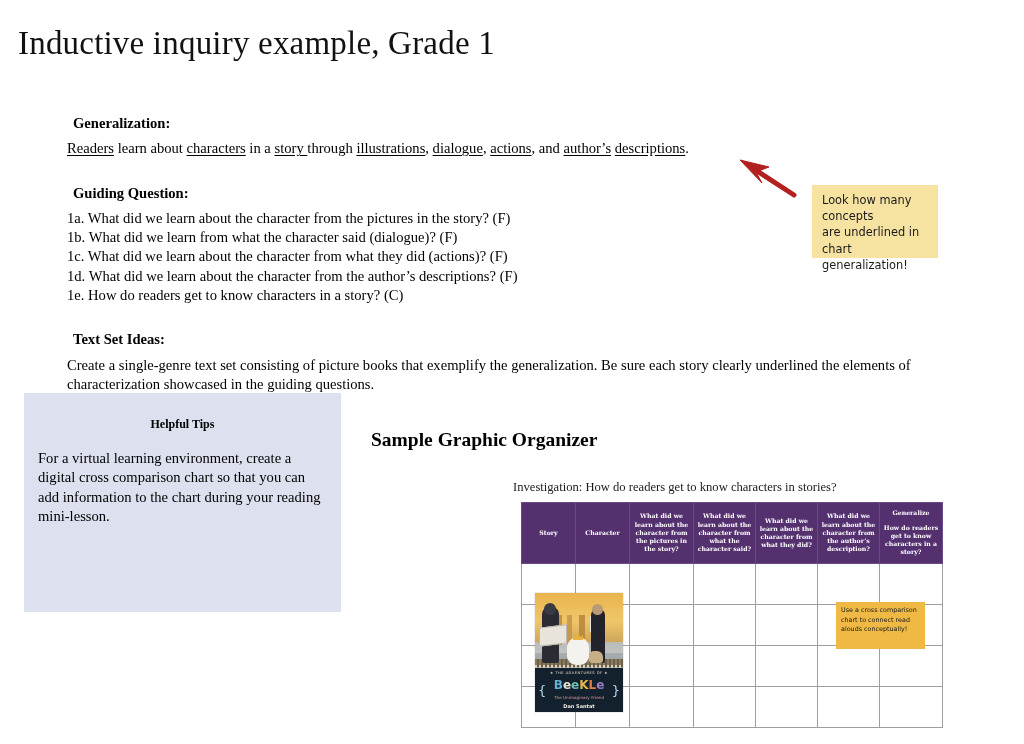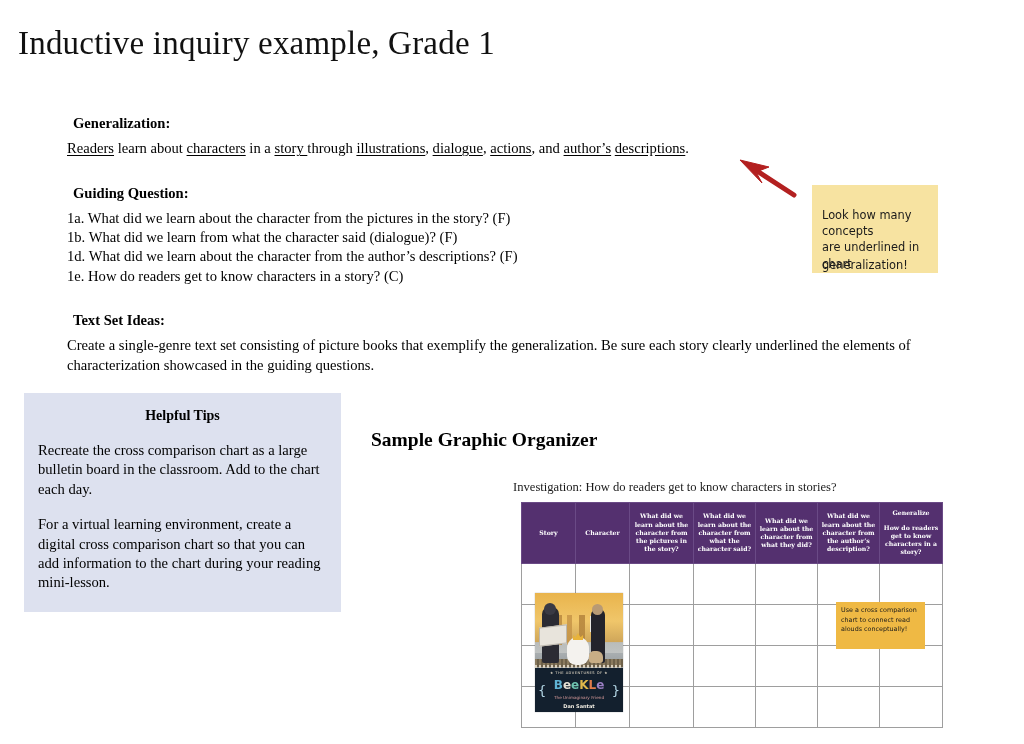--- a/index.html
+++ b/index.html
@@ -67,21 +67,21 @@
   #sticky-note-generalization {
     position: absolute;
     left: 812px;
     top: 185px;
     width: 126px;
     background: #f7e3a1;
     font-family: "DejaVu Sans", sans-serif;
     font-size: 11.4px;
     line-height: 16.2px;
     color: #1a1a1a;
-    padding: 22px 10px 0 10px;
+    padding: 7px 10px 0 10px;
     box-sizing: border-box;
   }
   #sticky-note-generalization .overflow-line {
     position: absolute;
     left: 10px;
     top: 72px;
     white-space: nowrap;
   }
   #sticky-note-generalization .inner-lines { height: 66px; }
 
@@ -92,23 +92,23 @@
     top: 393px;
     width: 317px;
     height: 219px;
     background: #dde1ef;
     box-sizing: border-box;
     padding: 10px 14px;
   }
   #helpful-tips-box .tips-title {
     text-align: center;
     font-weight: bold;
-    font-size: 14px;
+    font-size: 12px;
     line-height: 22px;
-    margin: 2px 0 14px 0;
+    margin: 10px 0 14px 0;
   }
   #helpful-tips-box .tips-para {
     font-size: 14.6px;
     line-height: 19.4px;
     margin: 0 0 16px 0;
   }
 
   
   #organizer-title {
     position: absolute;
@@ -315,20 +315,21 @@
   <div id="body-block">
 
     <p class="sec-heading">Generalization:</p>
     <p class="sec-line" id="generalization-sentence"><span class="u">Readers</span><span> learn about </span><span class="u">characters</span><span> in a </span><span class="u">story </span><span>through </span><span class="u">illustrations</span><span>, </span><span class="u">dialogue</span><span>, </span><span class="u">actions</span><span>, and </span><span class="u">author’s</span><span> </span><span class="u">descriptions</span><span>.</span></p>
 
     <div class="gap-sm"></div>
 
     <p class="sec-heading">Guiding Question:</p>
     <p class="qline">1a. What did we learn about the character from the pictures in the story? (F)</p>
     <p class="qline">1b. What did we learn from what the character said (dialogue)? (F)</p>
+    <p class="qline">1c. What did we learn about the character from what they did (actions)? (F)</p>
     <p class="qline">1d. What did we learn about the character from the author’s descriptions? (F)</p>
     <p class="qline">1e. How do readers get to know characters in a story? (C)</p>
 
     <div class="gap-sm"></div>
 
     <p class="sec-heading">Text Set Ideas:</p>
     <p class="para">Create a single-genre text set consisting of picture books that exemplify the generalization. Be sure each story clearly underlined the elements of characterization showcased in the guiding questions.</p>
   </div>
 
   <svg id="red-arrow" viewBox="0 0 80 55">
@@ -343,21 +344,20 @@
       <div>Look how many</div>
       <div>concepts</div>
       <div>are underlined in</div>
       <div>chart</div>
     </div>
     <div class="overflow-line">generalization!</div>
   </div>
 
   <div id="helpful-tips-box">
     <div class="tips-title">Helpful Tips</div>
-    <div class="tips-para">Recreate the cross comparison chart as a large bulletin board in the classroom. Add to the chart each day.</div>
     <div class="tips-para">For a virtual learning environment, create a digital cross comparison chart so that you can add information to the chart during your reading mini-lesson.</div>
   </div>
 
   <div id="organizer-title">Sample Graphic Organizer</div>
   <div id="investigation-label">Investigation: How do readers get to know characters in stories?</div>
 
   <div id="organizer-table-wrap">
     <table class="organizer">
       <colgroup>
         <col style="width:54px">

